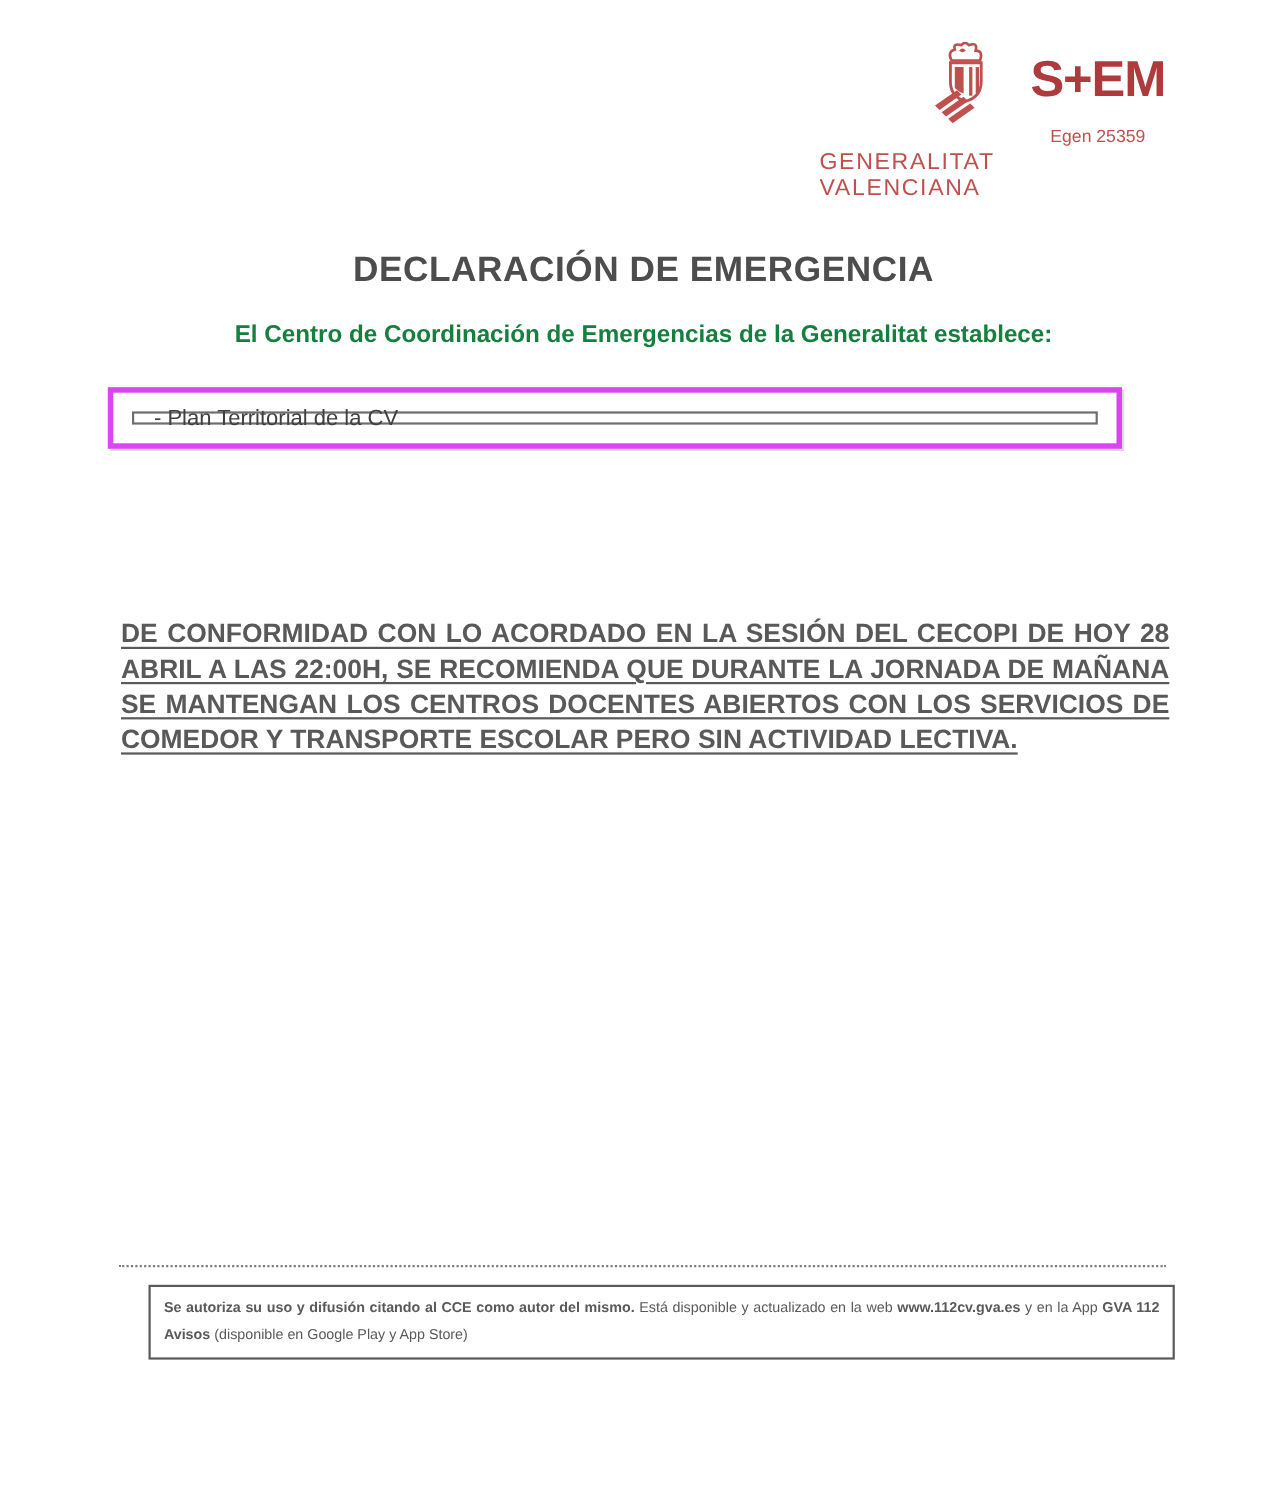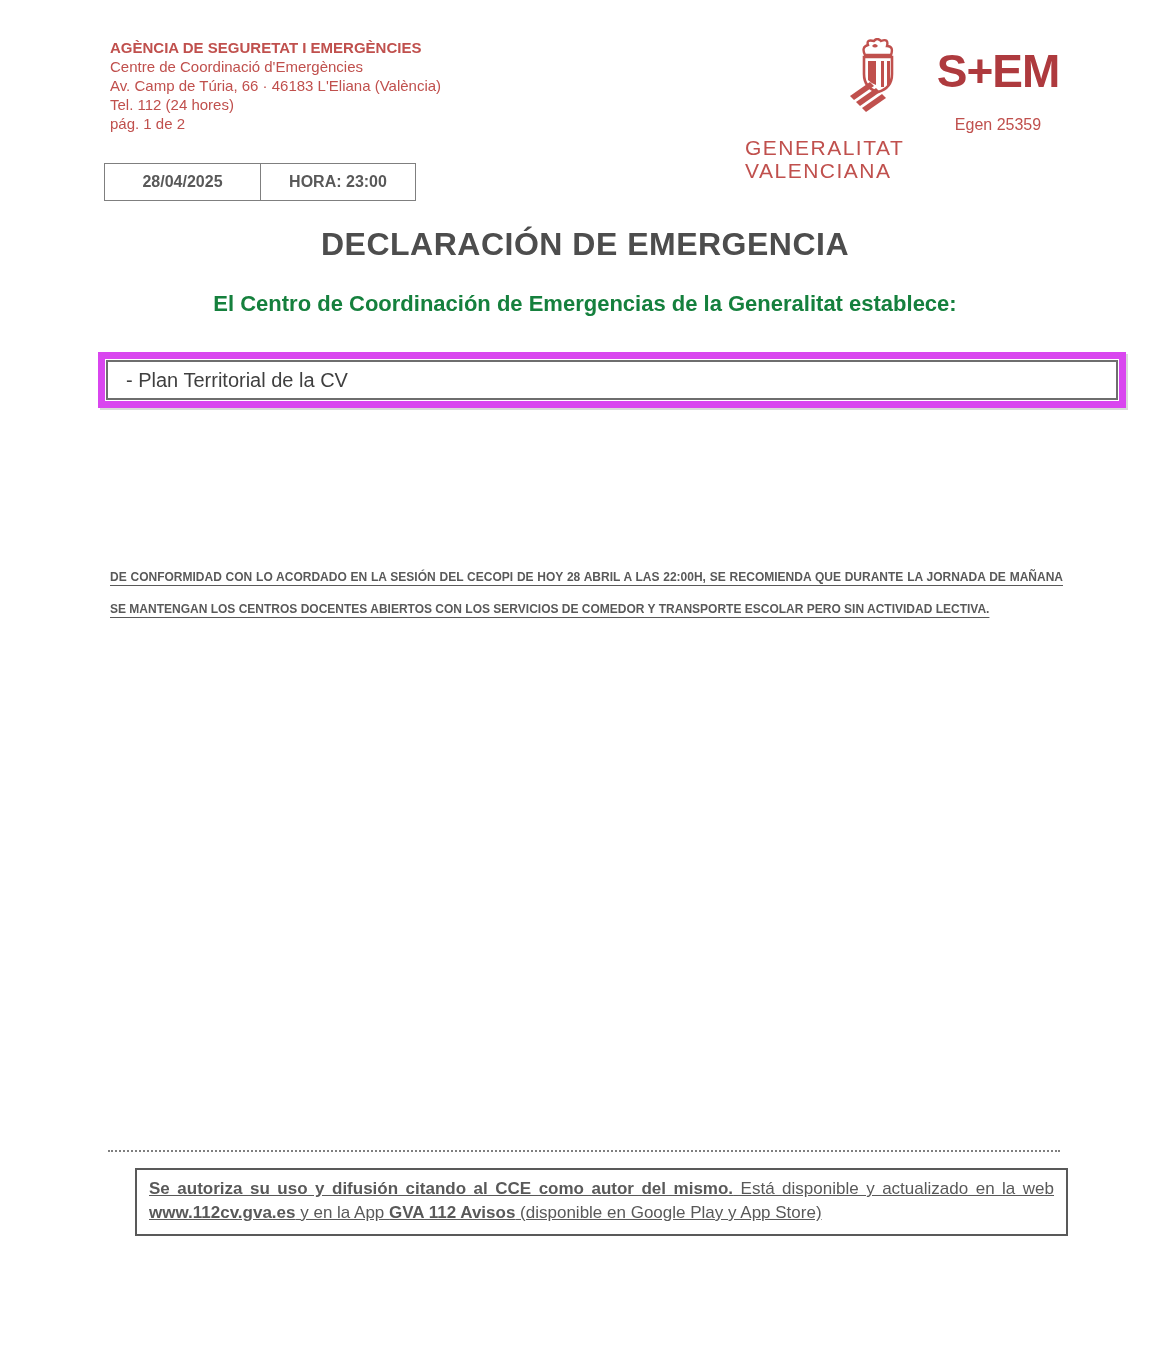--- a/index.html
+++ b/index.html
@@ -49,76 +49,68 @@
     text-align:center; color:#4D4D4D;
     font-size:32px; font-weight:bold; letter-spacing:0.5px;
   }
   .doc-subtitle {
     position:absolute; left:0; top:291px; width:1170px;
     text-align:center; color:#15803d;
     font-size:22px; font-weight:bold;
   }
   
   .plan-box-outer {
-    position:absolute; left:98px; top:352px; width:1028px; height:56px;
-    border:7px solid #d946ef; padding:1px;
+    position:absolute; left:98px; top:352px; width:922px; height:56px;
+    border:5px solid #d946ef; padding:17px;
     box-shadow:2px 2px 0 rgba(150,150,150,.35);
     background:#fff;
   }
   .plan-box-inner {
     width:100%; height:100%;
     border:2px solid #6E6E6E;
     display:flex; align-items:center;
     padding-left:18px;
     color:#3F3F3F; font-size:20px;
   }
   
   .section-heading {
     position:absolute; left:0; top:501px; width:1170px;
     text-align:center; color:#595959;
     font-size:23px; font-weight:bold; text-decoration:underline;
     text-underline-offset:3px;
   }
   .body-paragraph {
     position:absolute; left:110px; top:561px; width:953px;
-    color:#595959; font-size:12px; font-weight:bold;
+    color:#595959; font-size:24px; font-weight:bold;
     line-height:32px; text-align:justify;
     text-decoration:underline; text-underline-offset:4px;
   }
   .closing-line {
     position:absolute; left:110px; top:763px; width:953px;
     color:#595959; font-size:20px;
   }
   
   .dotted-separator {
     position:absolute; left:108px; top:1150px; width:952px;
     border-top:2px dotted #7F7F7F;
   }
   .footer-box {
     position:absolute; left:135px; top:1168px; width:933px;
     border:2px solid #595959; background:#fff;
     padding:7px 12px 9px 12px;
-    color:#595959; font-size:17px; line-height:24px;
+    color:#595959; font-size:13px; line-height:24px;
     text-align:justify;
-    text-decoration:underline;
   }
   .b { font-weight:bold; }
 </style>
 </head>
 <body>
 
 <div class="page">
 
-  <div class="agency-block">
-    <div class="agency-name">AGÈNCIA DE SEGURETAT I EMERGÈNCIES</div>
-    <div>Centre de Coordinació d'Emergències</div>
-    <div>Av. Camp de Túria, 66 · 46183 L'Eliana (València)</div>
-    <div>Tel. 112 (24 hores)</div>
-    <div>pág. 1 de 2</div>
-  </div>
 
   <div class="gv-logo">
     <svg class="gv-emblem" viewBox="0 0 56 78">
 
       <path d="M17 17 Q13 9 20 7 Q18 1 26 3 Q29 -1 33 3 Q41 0 39 8 Q46 8 43 17 Z" fill="none" stroke="#C0504D" stroke-width="2.4"></path>
       <path d="M24 8 q3 -4 6 0 q-3 3 -6 0 Z" fill="#C0504D"></path>
 
       <path d="M16 19 H44 V36 Q44 50 30 54 Q16 50 16 36 Z" fill="none" stroke="#C0504D" stroke-width="2.6"></path>
       <path d="M20 23 h8 v24 q-4 -1 -8 -5 Z" fill="#C0504D"></path>
       <rect x="33" y="23" width="3" height="26" fill="#C0504D"></rect>
@@ -132,24 +124,20 @@
       <div>GENERALITAT</div>
       <div>VALENCIANA</div>
     </div>
   </div>
 
   <div class="sem-block">
     <div class="sem-wordmark">S+EM</div>
     <div class="egen">Egen 25359</div>
   </div>
 
-  <div class="datetime-table">
-    <div class="dt-cell">28/04/2025</div>
-    <div class="dt-cell">HORA: 23:00</div>
-  </div>
 
   <div class="doc-title">DECLARACIÓN DE EMERGENCIA</div>
   <div class="doc-subtitle">El Centro de Coordinación de Emergencias de la Generalitat establece:</div>
 
   <div class="plan-box-outer">
     <div class="plan-box-inner">- Plan Territorial de la CV</div>
   </div>
 
 
   <div class="body-paragraph">DE CONFORMIDAD CON LO ACORDADO EN LA SESIÓN DEL CECOPI DE HOY 28 ABRIL A LAS 22:00H, SE RECOMIENDA QUE DURANTE LA JORNADA DE MAÑANA SE MANTENGAN LOS CENTROS DOCENTES ABIERTOS CON LOS SERVICIOS DE COMEDOR Y TRANSPORTE ESCOLAR PERO SIN ACTIVIDAD LECTIVA.</div>

